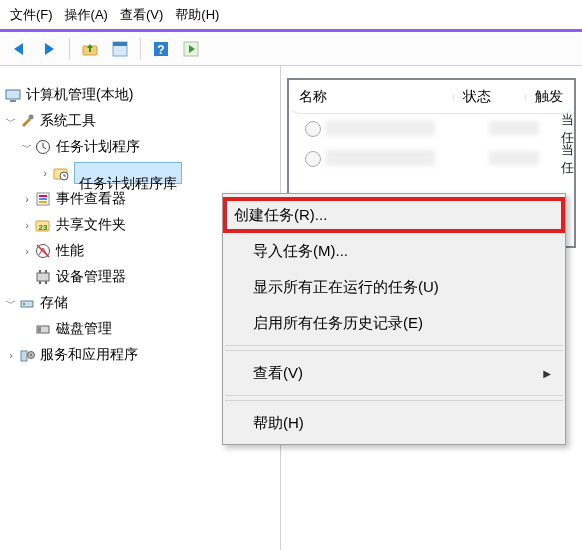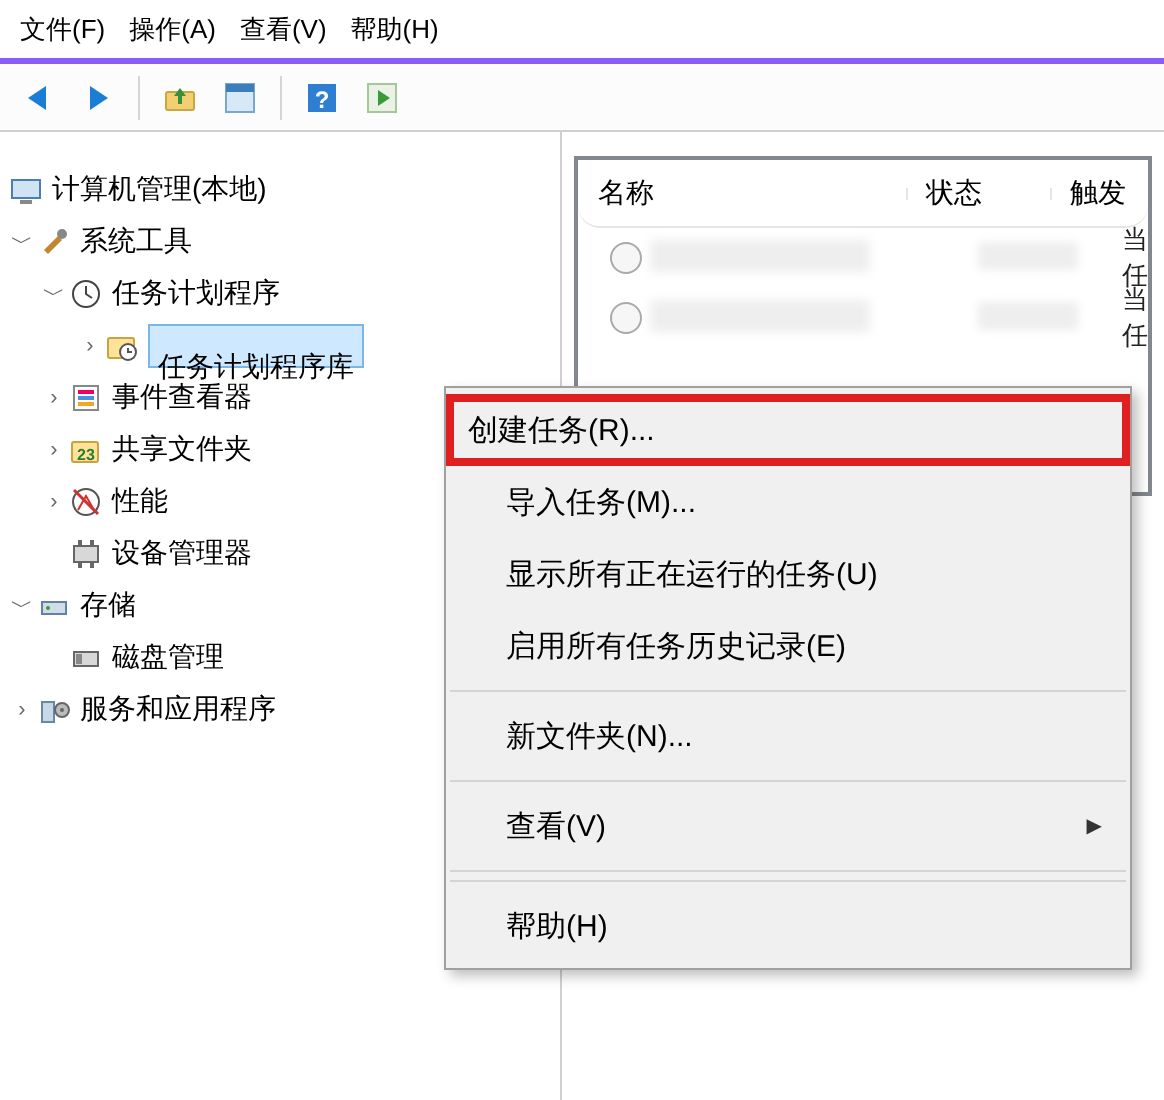--- a/index.html
+++ b/index.html
@@ -366,19 +366,18 @@
     </div>
   </div>
 </div>
 
 <div class="ctx">
   <div class="ctx-item highlight">创建任务(R)...</div>
   <div class="ctx-item">导入任务(M)...</div>
   <div class="ctx-item">显示所有正在运行的任务(U)</div>
   <div class="ctx-item">启用所有任务历史记录(E)</div>
   <div class="ctx-sep"></div>
-  <div class="ctx-item">新文件夹(N)...</div>
   <div class="ctx-sep"></div>
   <div class="ctx-item hasarrow">查看(V)</div>
   <div class="ctx-sep"></div>
   <div class="ctx-sep"></div>
   <div class="ctx-item">帮助(H)</div>
 </div>
 
 </body></html>

